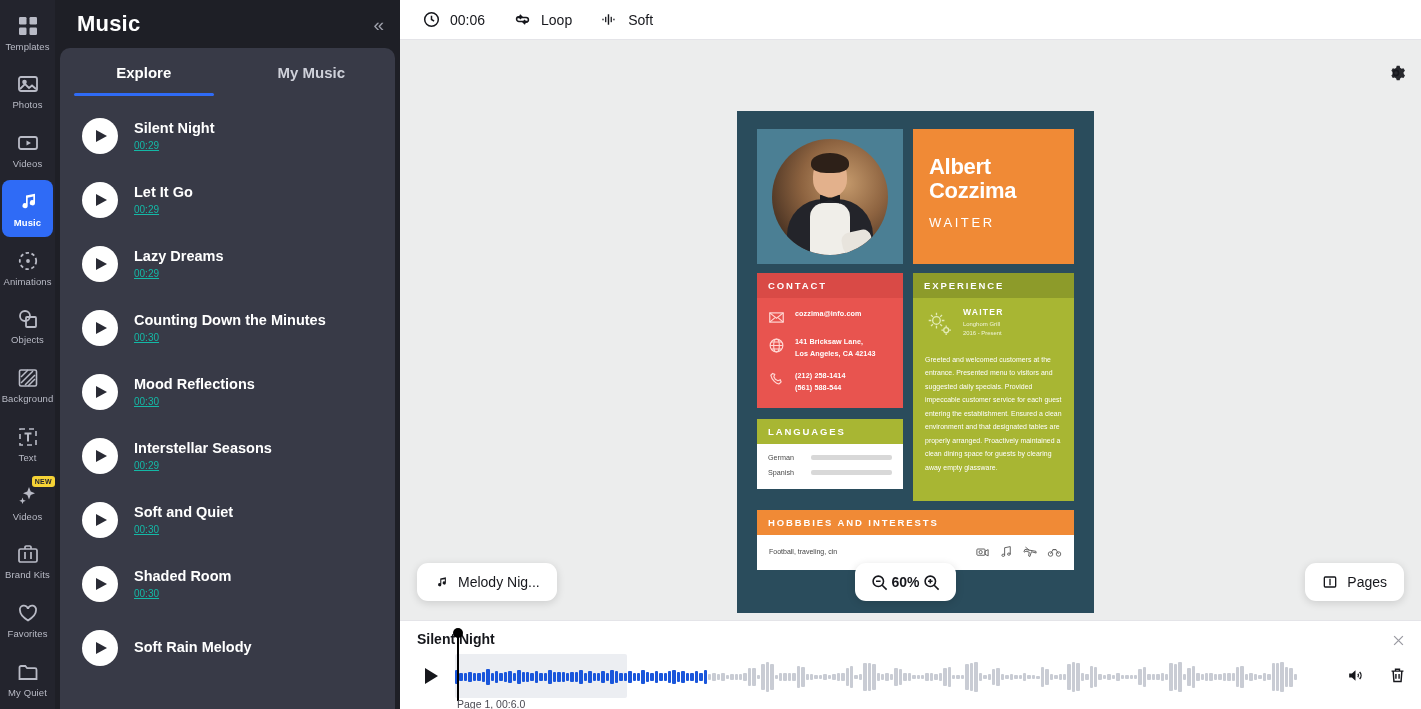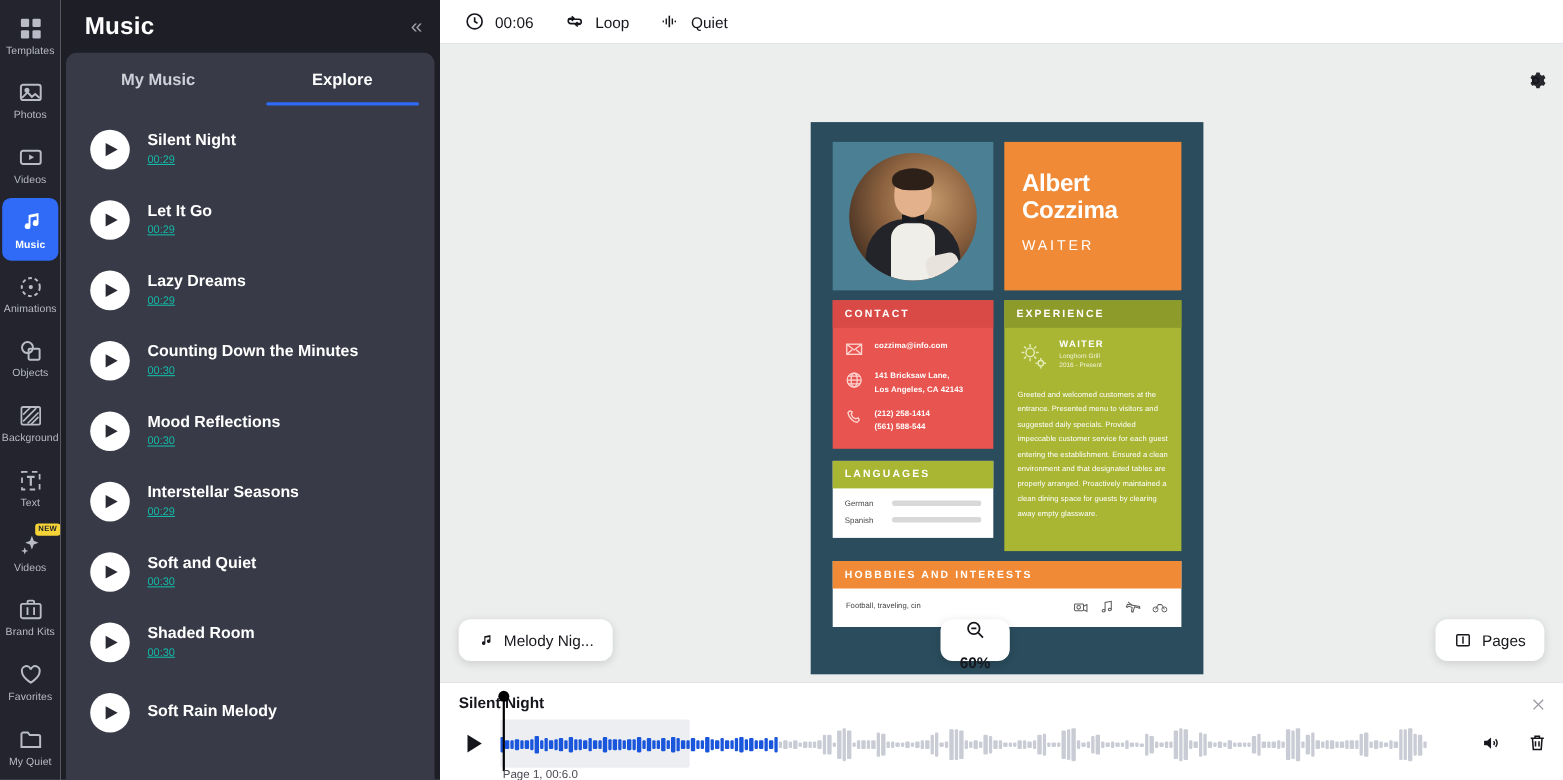--- a/index.html
+++ b/index.html
@@ -222,23 +222,22 @@
     height: 38px; display: flex; align-items: center; gap: 9px;
     padding: 0 17px; cursor: pointer;
   }
   .chip-ico { width: 15px; height: 15px; color: #16171c; }
   .chip-lbl { font-size: 14px; color: #16171c; font-weight: 500; }
 
   .zoombar {
     position: absolute; left: 455px; bottom: 19px;
     background: #fff; border-radius: 11px;
     box-shadow: 0 2px 9px rgba(0,0,0,.14);
-    height: 38px; display: flex; align-items: center; gap: 12px;
+    height: 38px; display: flex; align-items: center; 
     padding: 0 15px;
-    flex-direction: column;
   }
   .zoom-ico { width: 19px; height: 19px; color: #16171c; cursor: pointer; }
   .zoom-val { font-size: 14px; font-weight: 700; color: #16171c; min-width: 33px; text-align: center; }
 
   .pages-btn {
     position: absolute; right: 17px; bottom: 19px;
     background: #fff; border-radius: 11px;
     box-shadow: 0 2px 9px rgba(0,0,0,.14);
     height: 38px; display: flex; align-items: center; gap: 9px;
     padding: 0 17px; cursor: pointer;
@@ -415,25 +414,25 @@
     </div>
   </div>
 
   <div class="panel">
     <div class="panel-head">
       <div class="panel-title">Music</div>
       <div class="collapse-btn">«</div>
     </div>
     <div class="panel-body">
       <div class="tabs">
+        <div class="tab active">
+            <span>Explore</span>
+          </div>
         <div class="tab">
             <span>My Music</span>
-          </div>
-        <div class="tab active">
-            <span>Explore</span>
           </div>
       </div>
       <div class="tracks">
         <div class="track">
           <span class="play-circle">
               <span class="play-tri"></span>
             </span>
           <span>
             <span class="track-name" style="display:block">Silent Night</span>
             <span class="track-dur" style="display:block">00:29</span>
@@ -540,21 +539,21 @@
       <div class="tool">
         <span class="tool-ico">
             <svg viewBox="0 0 24 24" fill="currentColor">
               <rect x="3" y="11" width="1.6" height="2"></rect>
               <rect x="6.4" y="8.6" width="1.6" height="6.8"></rect>
               <rect x="9.8" y="5.4" width="1.8" height="13.2"></rect>
               <rect x="13.4" y="8.6" width="1.6" height="6.8"></rect>
               <rect x="16.8" y="11" width="1.6" height="2"></rect>
             </svg>
           </span>
-        <span class="tool-lbl">Quiet</span>
+        <span class="tool-lbl">Soft</span>
       </div>
     </div>
 
     <div class="canvas-area">
       <span class="gear-btn">
           <svg viewBox="0 0 24 24" fill="currentColor">
             <path d="M12 8.3a3.7 3.7 0 1 0 0 7.4 3.7 3.7 0 0 0 0-7.4zm0 5.6a1.9 1.9 0 1 1 0-3.8 1.9 1.9 0 0 1 0 3.8z"></path>
             <path d="M20.4 13.1l-.1-1-.1-1 1.6-1.5-1.6-2.8-2.1.6-1.6-1.1-.5-2.1h-3.2l-.6 2.1-1.6 1.1-2.1-.6-1.6 2.8 1.6 1.5-.1 1 .1 1-1.6 1.5 1.6 2.8 2.1-.6 1.6 1.1.6 2.1h3.2l.5-2.1 1.6-1.1 2.1.6 1.6-2.8z" opacity=".92"></path>
           </svg>
         </span>

